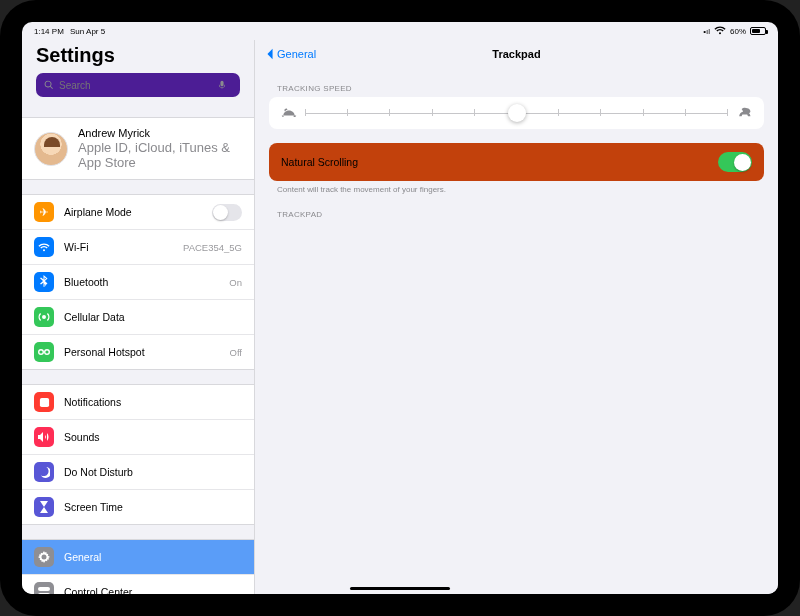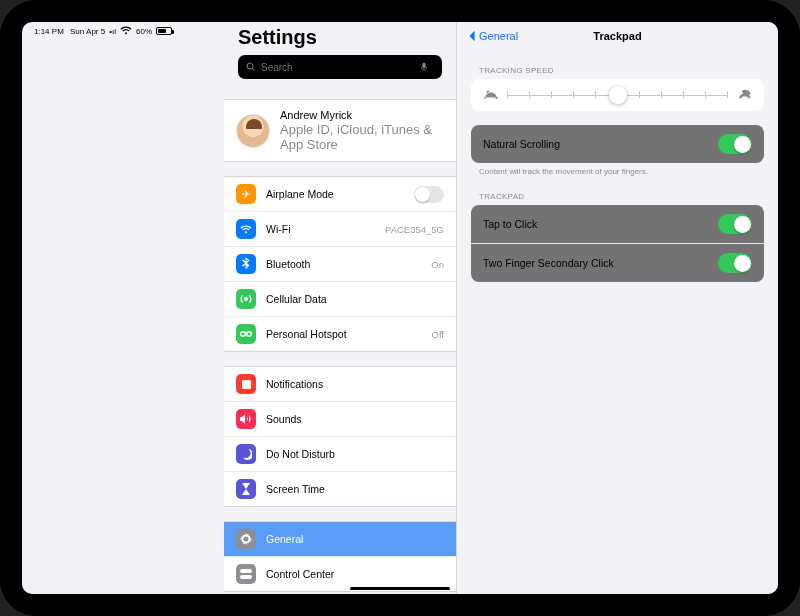--- a/index.html
+++ b/index.html
@@ -1,29 +1,29 @@
 <!DOCTYPE html>
 <html><head>
 <meta charset="utf-8">
 <style>
   * { box-sizing: border-box; margin: 0; padding: 0; font-family: -apple-system, "Helvetica Neue", Arial, sans-serif; }
   body { background:#222; display:flex; align-items:center; justify-content:center; height:616px; width:800px; overflow:hidden;}
   .bezel { width:800px; height:616px; background:#000; border-radius:36px; padding:22px; position:relative; }
-  .screen { width:100%; height:100%; background:#f2f2f7; border-radius:10px; overflow:hidden; position:relative; display:flex; gap:40px;}
+  .screen { width:100%; height:100%; background:#f2f2f7; border-radius:10px; overflow:hidden; position:relative; display:flex; flex-direction:column;}
   .statusbar { height:18px; display:flex; align-items:center; justify-content:space-between; padding:0 12px; font-size:8px; color:#000; font-weight:500;}
   .statusbar .left span{margin-right:4px;}
   .statusbar .right { display:flex; align-items:center; gap:4px;}
   .battery { width:16px; height:8px; border:1px solid #000; border-radius:2px; position:relative;}
   .battery::after{content:"";position:absolute;right:-3px;top:2px;width:2px;height:4px;background:#000;border-radius:0 1px 1px 0;}
   .battery-fill{position:absolute;left:1px;top:1px;bottom:1px;width:60%;background:#000;border-radius:1px;}
   .content { flex:1; display:flex; overflow:hidden;justify-content:space-between;}
   .sidebar { width:232px; background:#f2f2f7; display:flex; flex-direction:column; overflow-y:auto;}
   .sidebar-header { padding:4px 14px 6px;}
   .sidebar-title { font-size:20px; font-weight:700; color:#000; margin-bottom:6px;}
-  .search { display:flex; align-items:center; background:#000000; border-radius:7px; padding:12px 8px; height:24px;}
+  .search { display:flex; align-items:center; background:#4c1d95; border-radius:7px; padding:12px 8px; height:24px;}
   .search svg{width:10px;height:10px;fill:#8a8a8e;margin-right:5px;flex-shrink:0;}
   .search input{flex:1;border:none;background:transparent;font-size:10px;color:#8a8a8e;outline:none;}
   .mic{width:10px;height:10px;fill:#8a8a8e;}
   .group{background:#fff;border-top:0.5px solid #d8d8dc;border-bottom:0.5px solid #d8d8dc;margin-top:14px;}
   .group:first-of-type{margin-top:14px;}
   .row{display:flex;align-items:center;padding:7px 12px;min-height:32px;border-top:0.5px solid #e6e6e9;font-size:10.5px;color:#000;position:relative;}
   .group .row:first-child{border-top:none;}
   .row .icon{width:20px;height:20px;border-radius:5px;margin-right:10px;display:flex;align-items:center;justify-content:center;color:#fff;font-size:11px;flex-shrink:0;}
   .row .label{flex:1;}
   .row .detail{font-size:9.5px;color:#9a9a9e;}
@@ -37,21 +37,21 @@
   .mini-toggle .knob{position:absolute;width:15px;height:15px;background:#fff;border-radius:50%;top:1px;left:1px;box-shadow:0 1px 2px rgba(0,0,0,0.25);}
   
   .detail-pane{flex:1;background:#f2f2f7;display:flex;flex-direction:column;border-left:0.5px solid #d8d8dc;}
   .navbar{height:28px;display:flex;align-items:center;position:relative;padding:0 10px;}
   .back{color:#007aff;font-size:11px;display:flex;align-items:center;gap:2px;cursor:pointer;}
   .back svg{width:10px;height:12px;fill:#007aff;}
   .navtitle{position:absolute;left:0;right:0;text-align:center;font-size:11px;font-weight:600;color:#000;pointer-events:none;}
   .detail-body{flex:1;overflow-y:auto;padding:0 14px 18px;}
   .section-label{font-size:8px;color:#8a8a8e;letter-spacing:0.3px;text-transform:uppercase;margin:16px 8px 4px;}
   .section-foot{font-size:8px;color:#8a8a8e;margin:4px 8px 0;}
-  .card{background:#737373;border-radius:8px;overflow:hidden;}
+  .card{background:#c2410c;border-radius:8px;overflow:hidden;}
   .card .drow{display:flex;align-items:center;padding:9px 12px;font-size:10.5px;color:#000;border-top:0.5px solid #e6e6e9;}
   .card .drow:first-child{border-top:none;}
   .drow .dlabel{flex:1;}
   .toggle{width:34px;height:20px;background:#34c759;border-radius:20px;position:relative;cursor:pointer;}
   .toggle .knob{position:absolute;width:17px;height:17px;background:#fff;border-radius:50%;top:1.5px;right:1.5px;box-shadow:0 1px 2px rgba(0,0,0,0.3);}
   
   .slider-card{background:#fff;border-radius:8px;padding:10px 12px;display:flex;align-items:center;gap:8px;}
   .slider-track{flex:1;height:2px;background:repeating-linear-gradient(to right,#c6c6c9 0 1px,transparent 1px 100%);position:relative;}
   .slider-line{position:absolute;top:50%;left:0;right:0;height:1px;background:#c6c6c9;}
   .ticks{position:absolute;top:-3px;left:0;right:0;display:flex;justify-content:space-between;}
@@ -261,33 +261,19 @@
             <div class="drow">
               <div class="dlabel">Natural Scrolling</div>
               <div class="toggle">
                   <div class="knob"></div>
                 </div>
             </div>
           </div>
           <div class="section-foot">Content will track the movement of your fingers.</div>
 
           <div class="section-label">TRACKPAD</div>
-          <div class="card">
-            <div class="drow">
-              <div class="dlabel">Tap to Click</div>
-              <div class="toggle">
-                  <div class="knob"></div>
-                </div>
-            </div>
-            <div class="drow">
-              <div class="dlabel">Two Finger Secondary Click</div>
-              <div class="toggle">
-                  <div class="knob"></div>
-                </div>
-            </div>
-          </div>
         </div>
       </div>
     </div>
 
     <div class="home-ind"></div>
   </div>
 </div>
 
 </body></html>

